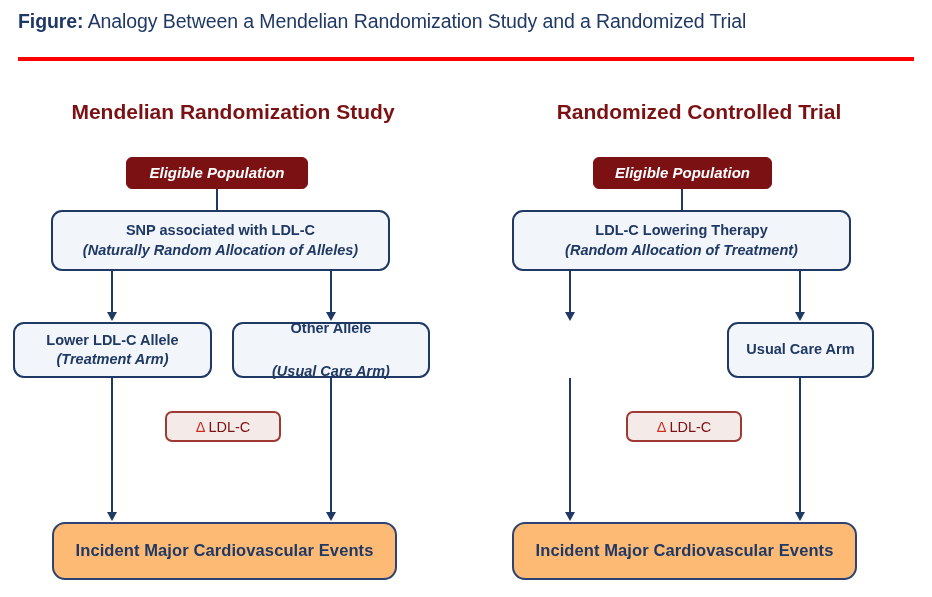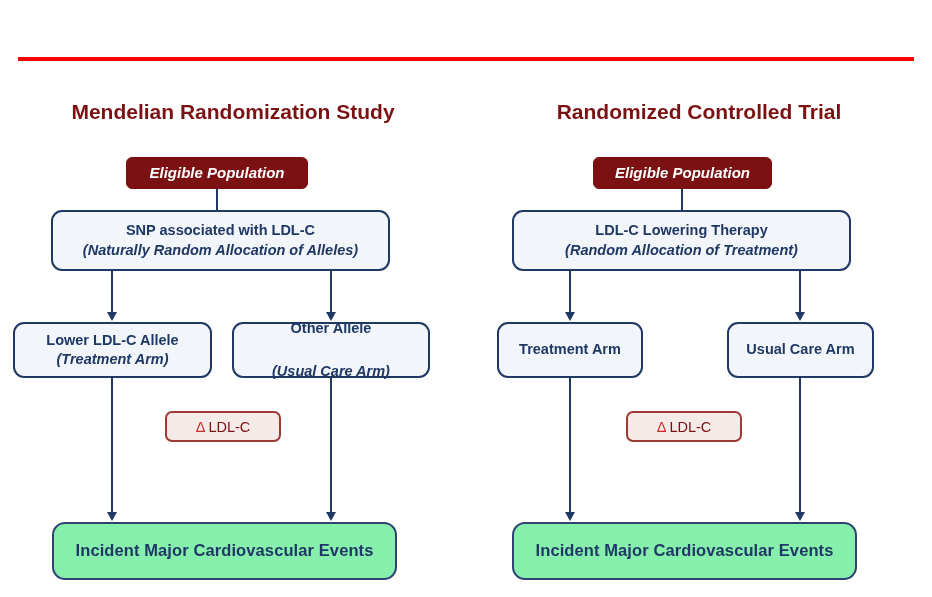--- a/index.html
+++ b/index.html
@@ -82,21 +82,21 @@
   }
 
   .node-blue {
     background: #F2F5F9;
     border: 2.2px solid #1F3864;
     border-radius: 11px;
     color: #1F3864;
   }
 
   .node-white {
-    background: #86efac;
+    background: #fdba74;
     border: 2.2px solid #2E4372;
     border-radius: 13px;
     color: #1F3864;
   }
 
   .node .line1 {
     font-size: 14.5px;
     font-weight: bold;
   }
   .node .line2 {
@@ -147,20 +147,23 @@
     border-left: 5.5px solid transparent;
     border-right: 5.5px solid transparent;
     border-top: 9px solid #1F3864;
   }
 </style>
 </head>
 <body>
 
 <div id="figure-root">
 
+  <div class="fig-title">
+    <span class="lead">Figure:</span><span class="rest"> Analogy Between a Mendelian Randomization Study and a Randomized Trial</span>
+  </div>
   <div class="title-rule"></div>
 
   <div class="panel-heading" id="panel-heading-left">Mendelian Randomization Study</div>
   <div class="panel-heading" id="panel-heading-right">Randomized Controlled Trial</div>
 
   <div class="node node-dark" style="left:126px; top:157px; width:182px; height:32px;">
     <span class="single">Eligible Population</span>
   </div>
 
   <div class="conn conn-v" style="left:215.8px; top:189px; height:21px;"></div>
@@ -211,23 +214,20 @@
     <span class="line1">LDL-C Lowering Therapy</span>
     <span class="line2">(Random Allocation of Treatment)</span>
   </div>
 
   <div class="conn conn-v" style="left:568.8px; top:271px; height:42px;"></div>
   <div class="arrowhead" style="left:564.5px; top:312px;"></div>
 
   <div class="conn conn-v" style="left:798.8px; top:271px; height:42px;"></div>
   <div class="arrowhead" style="left:794.5px; top:312px;"></div>
 
-  <div class="node node-blue" style="left:497px; top:322px; width:146px; height:56px;">
-    <span class="line1">Treatment Arm</span>
-  </div>
 
   <div class="node node-blue" style="left:727px; top:322px; width:147px; height:56px;">
     <span class="line1">Usual Care Arm</span>
   </div>
 
   <div class="conn conn-v" style="left:568.8px; top:378px; height:135px;"></div>
   <div class="arrowhead" style="left:564.5px; top:512px;"></div>
 
   <div class="conn conn-v" style="left:798.8px; top:378px; height:135px;"></div>
   <div class="arrowhead" style="left:794.5px; top:512px;"></div>

